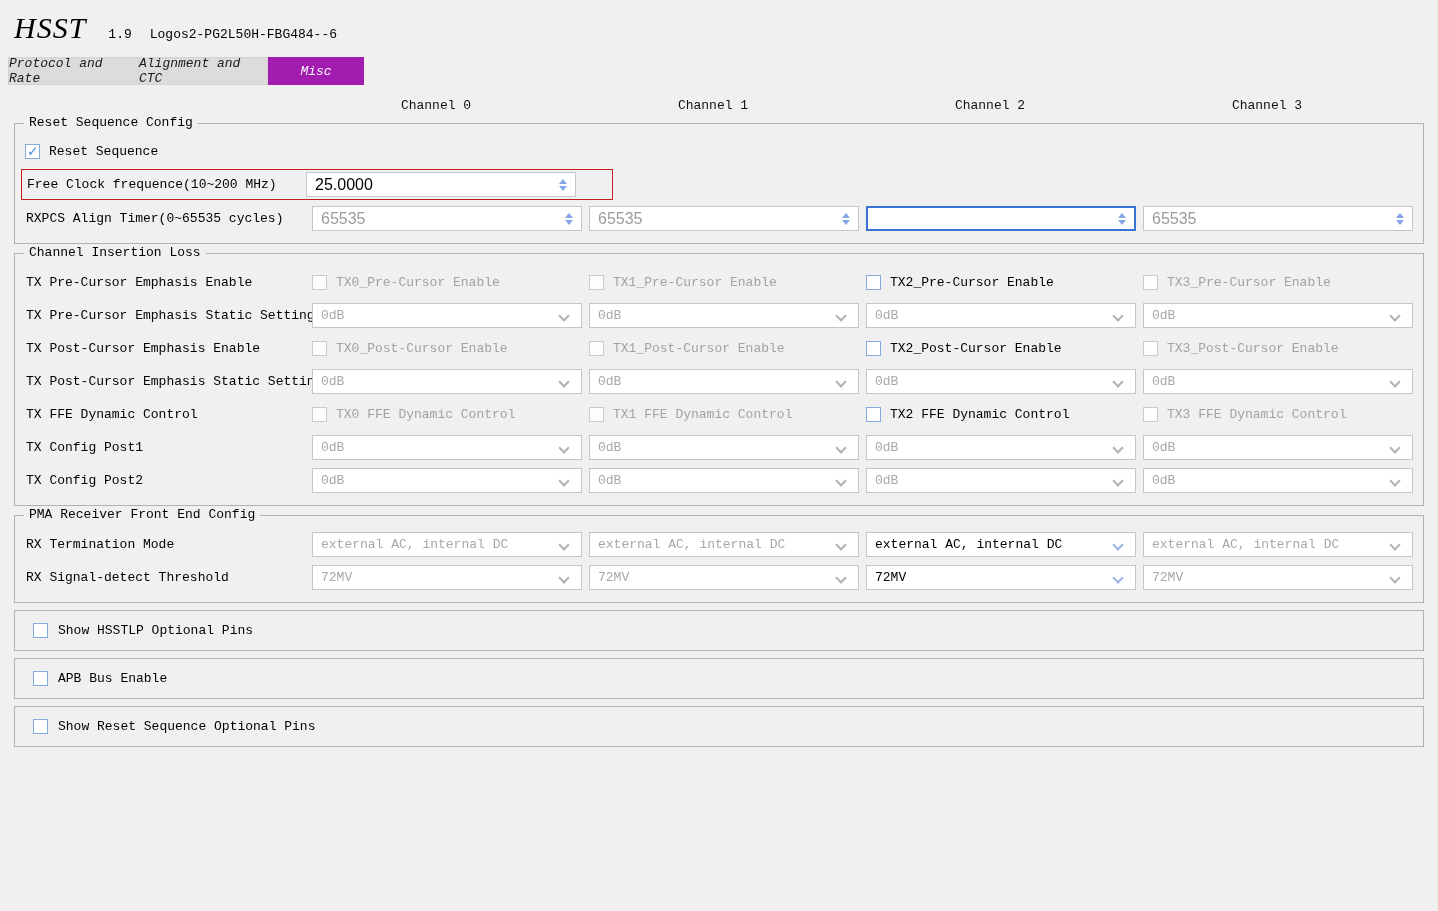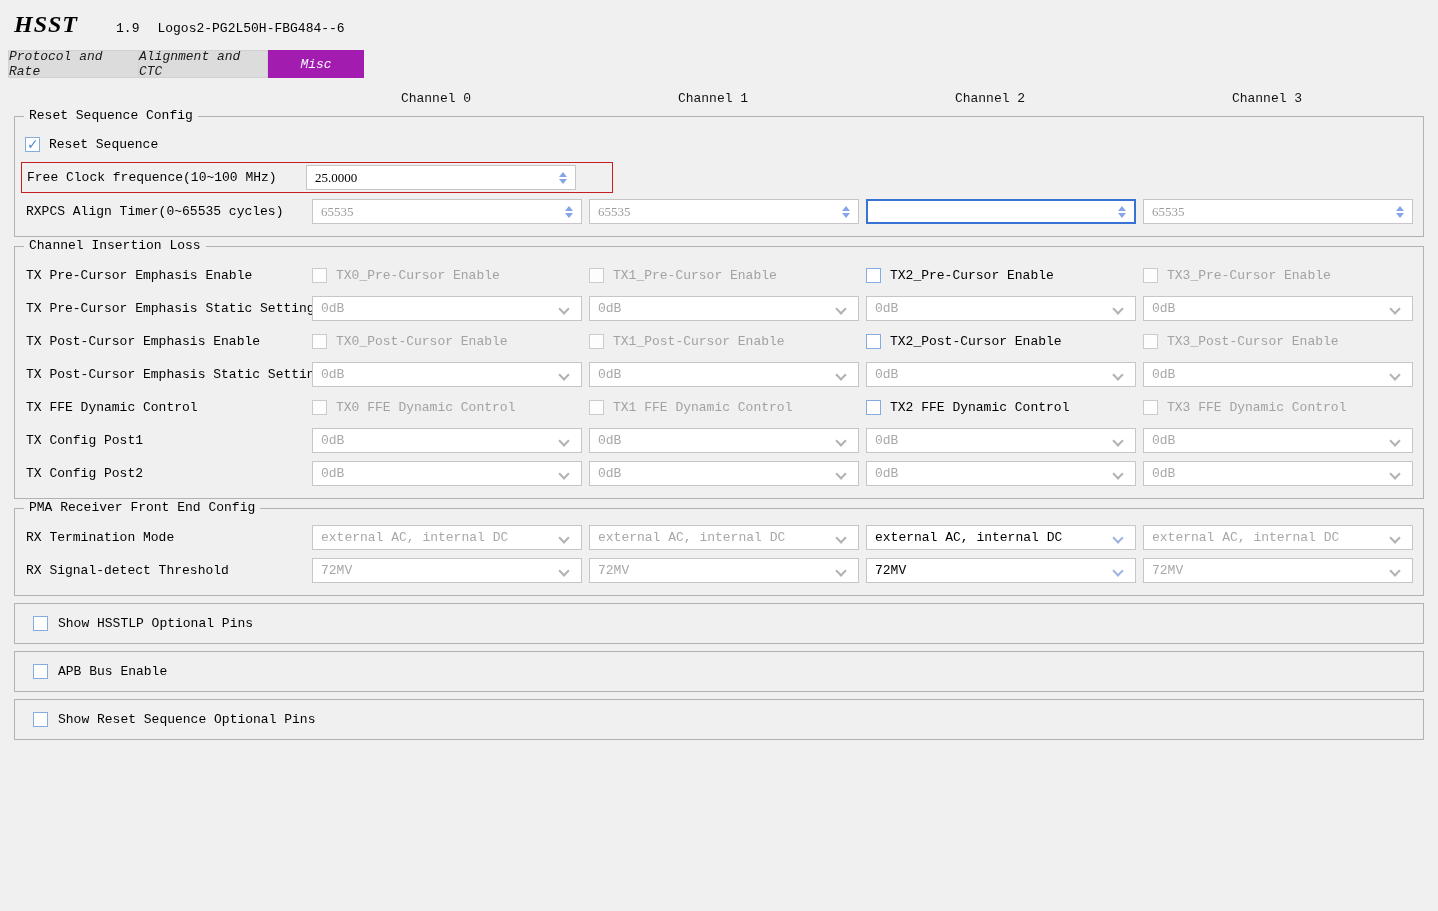--- a/index.html
+++ b/index.html
@@ -1,22 +1,22 @@
 <!DOCTYPE html>
 <html><head>
 <meta charset="utf-8">
 <style>
   * { margin:0; padding:0; box-sizing:border-box; }
   html,body { width:1438px; height:911px; background:#f0f0f0; overflow:hidden;
     font-family:"Liberation Mono","DejaVu Sans Mono",monospace; font-size:13px; color:#000; }
 
   
   .app-header { padding:11px 0 0 14px; display:flex; align-items:baseline; }
-  .app-title { font-family:"Liberation Serif","DejaVu Serif",serif; font-style:italic; font-weight:bold; font-size:24px; letter-spacing:1px; }
-  .app-version { margin-left:38px; font-size:13px; }
+  .app-title { font-family:"Liberation Serif","DejaVu Serif",serif; font-style:italic; font-weight:normal; font-size:30px; letter-spacing:1px; }
+  .app-version { margin-left:22px; font-size:13px; }
   .app-device { margin-left:18px; font-size:13px; }
 
   
   .tabs { display:flex; margin:12px 0 0 8px;font-style:italic; }
   .tab { height:28px; display:flex; align-items:center; justify-content:center;
     background:#dcdcdc; border:1px solid #d2d2d2; border-left:none; cursor:default; color:#1a1a1a; }
   .tab:first-child { border-left:1px solid #d2d2d2; }
   .tab.t1 { width:131px; } .tab.t2 { width:129px; } .tab.t3 { width:96px; border:none; }
   .tab.active { background:#a21caf; color:#f6f9fd; }
 
@@ -51,21 +51,21 @@
   .select .select-text { color:#000; }
   .select.disabled .select-text { color:#a8a8a8; }
   .chevron { position:absolute; right:13px; top:8px; width:8px; height:8px;
     border-right:2px solid #9cb4e4; border-bottom:2px solid #9cb4e4; transform:rotate(45deg); }
   .select.disabled .chevron { border-color:#b2b2b2; }
 
   
   .spinbox { position:relative; height:25px; background:#fff; border:1px solid #c6c6c6;
     display:flex; align-items:center; }
   .spinbox input { border:none; outline:none; background:transparent; width:100%; height:100%;
-    font-family:Liberation Serif, serif; font-size:13px; color:#000; padding:0 26px 0 8px; }
+    font-family:Liberation Sans, sans-serif; font-size:16px; color:#000; padding:0 26px 0 8px; }
   .spinbox.disabled input { color:#9c9c9c; }
   .spinbox.focused { border:2px solid #3873d4; }
   .spin-arrows { position:absolute; right:8px; top:50%; transform:translateY(-50%);
     display:flex; flex-direction:column; align-items:center; gap:2px; }
   .arrow-up { width:0; height:0; border-left:4px solid transparent; border-right:4px solid transparent;
     border-bottom:5px solid #86a5e6; }
   .arrow-down { width:0; height:0; border-left:4px solid transparent; border-right:4px solid transparent;
     border-top:5px solid #86a5e6; }
 
   
@@ -110,21 +110,21 @@
   <div class="groupbox">
     <span class="groupbox-title">Reset Sequence Config</span>
 
     <div class="cb-cell reset-cb-row">
       <span class="checkbox checked"></span>
       <span class="cb-label">Reset Sequence</span>
     </div>
 
     <div class="free-clock-row">
       <div class="free-clock-highlight">
-        <span class="row-label">Free Clock frequence(10~100 MHz)</span>
+        <span class="row-label">Free Clock frequence(10~200 MHz)</span>
         <div class="spinbox">
           <input value="25.0000" style="">
           <span class="spin-arrows">
             <span class="arrow-up"></span>
             <span class="arrow-down"></span>
           </span>
         </div>
       </div>
     </div>
 

